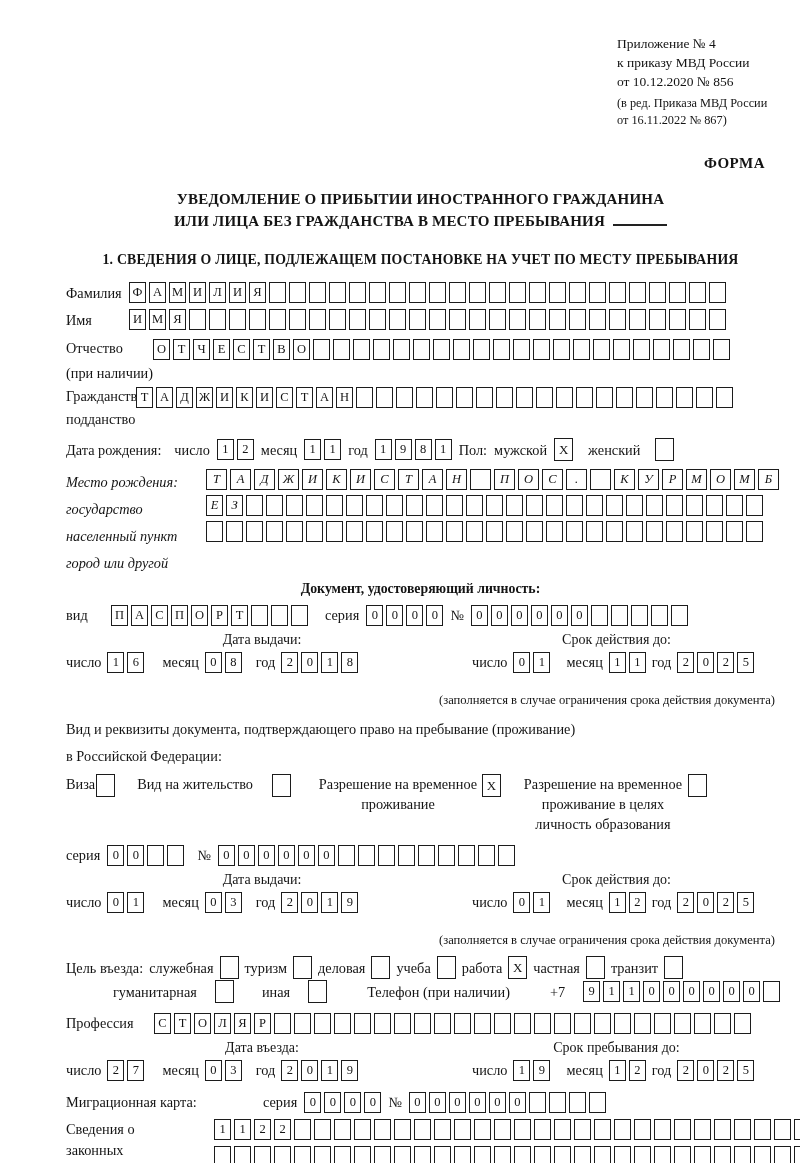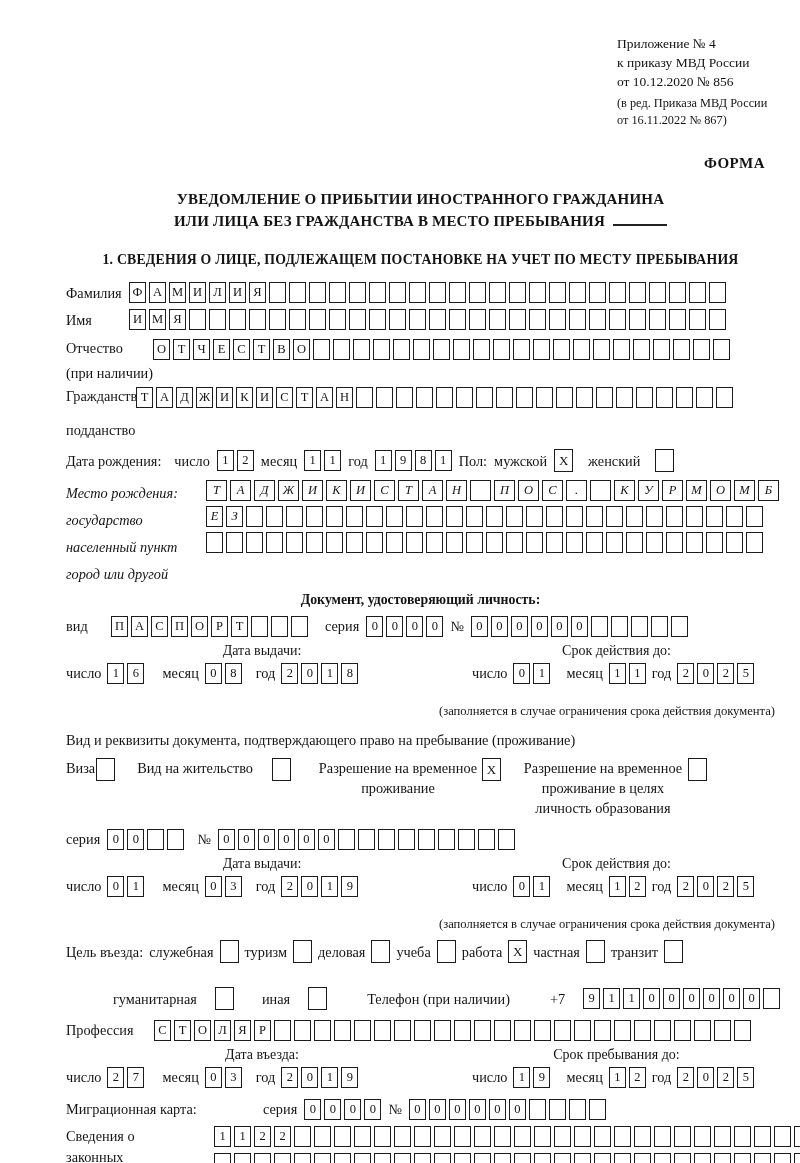--- a/index.html
+++ b/index.html
@@ -42,21 +42,21 @@
   .drow{display:flex;align-items:center;gap:6px;}
   .dcol2 .drow{padding-left:14px;}
   .note{font-size:12.6px;text-align:right;margin-top:20px;margin-bottom:8px;}
 
   .para{font-size:14.3px;line-height:27px;}
   .opts{display:flex;align-items:flex-start;margin-top:4px;margin-bottom:10px;}
   .opt{display:flex;align-items:flex-start;gap:1px;}
   .optlbl{font-size:14.3px;line-height:20px;text-align:center;}
 
   .purposerow{display:flex;align-items:center;gap:6px;margin-top:8px;}
-  .purposerow2{display:flex;align-items:center;gap:18px;margin-top:24px;margin-left:47px;}
+  .purposerow2{display:flex;align-items:center;gap:18px;margin-top:1px;margin-left:47px;}
 
   .reps{display:flex;align-items:flex-start;margin-top:6px;}
   .reps-labels{width:148px;flex:0 0 auto;font-size:14.3px;line-height:21px;}
   .reps-cells .cg{margin-bottom:6px;}
 </style>
 </head>
 <body>
 
 <div class="page">
 
@@ -184,21 +184,21 @@
         <div class="cb"></div>
         <div class="cb"></div>
         <div class="cb"></div>
         <div class="cb"></div>
       </div>
   </div>
 
   <div class="row" style="margin-top:2px;">
     <div class="lw68">
       <div class="lbl">Гражданство,</div>
-      <div class="lbl" style="margin-top:16px;">подданство</div>
+      <div class="lbl" style="margin-top:5px;">подданство</div>
     </div>
     <div class="cg">
         <div class="cb">Т</div>
         <div class="cb">А</div>
         <div class="cb">Д</div>
         <div class="cb">Ж</div>
         <div class="cb">И</div>
         <div class="cb">К</div>
         <div class="cb">И</div>
         <div class="cb">С</div>
@@ -435,20 +435,21 @@
             <div class="cb">2</div>
             <div class="cb">5</div>
           </div>
       </div>
     </div>
   </div>
   <div class="note">(заполняется в случае ограничения срока действия документа)</div>
 
   <div class="para">
     <div>Вид и реквизиты документа, подтверждающего право на пребывание (проживание)</div>
+    <div>в Российской Федерации:</div>
   </div>
 
   <div class="opts">
     <div class="opt">
       <span class="optlbl">Виза</span>
       <div class="cg ck">
           <div class="cb"></div>
         </div>
     </div>
     <div class="opt" style="margin-left:22px;">

